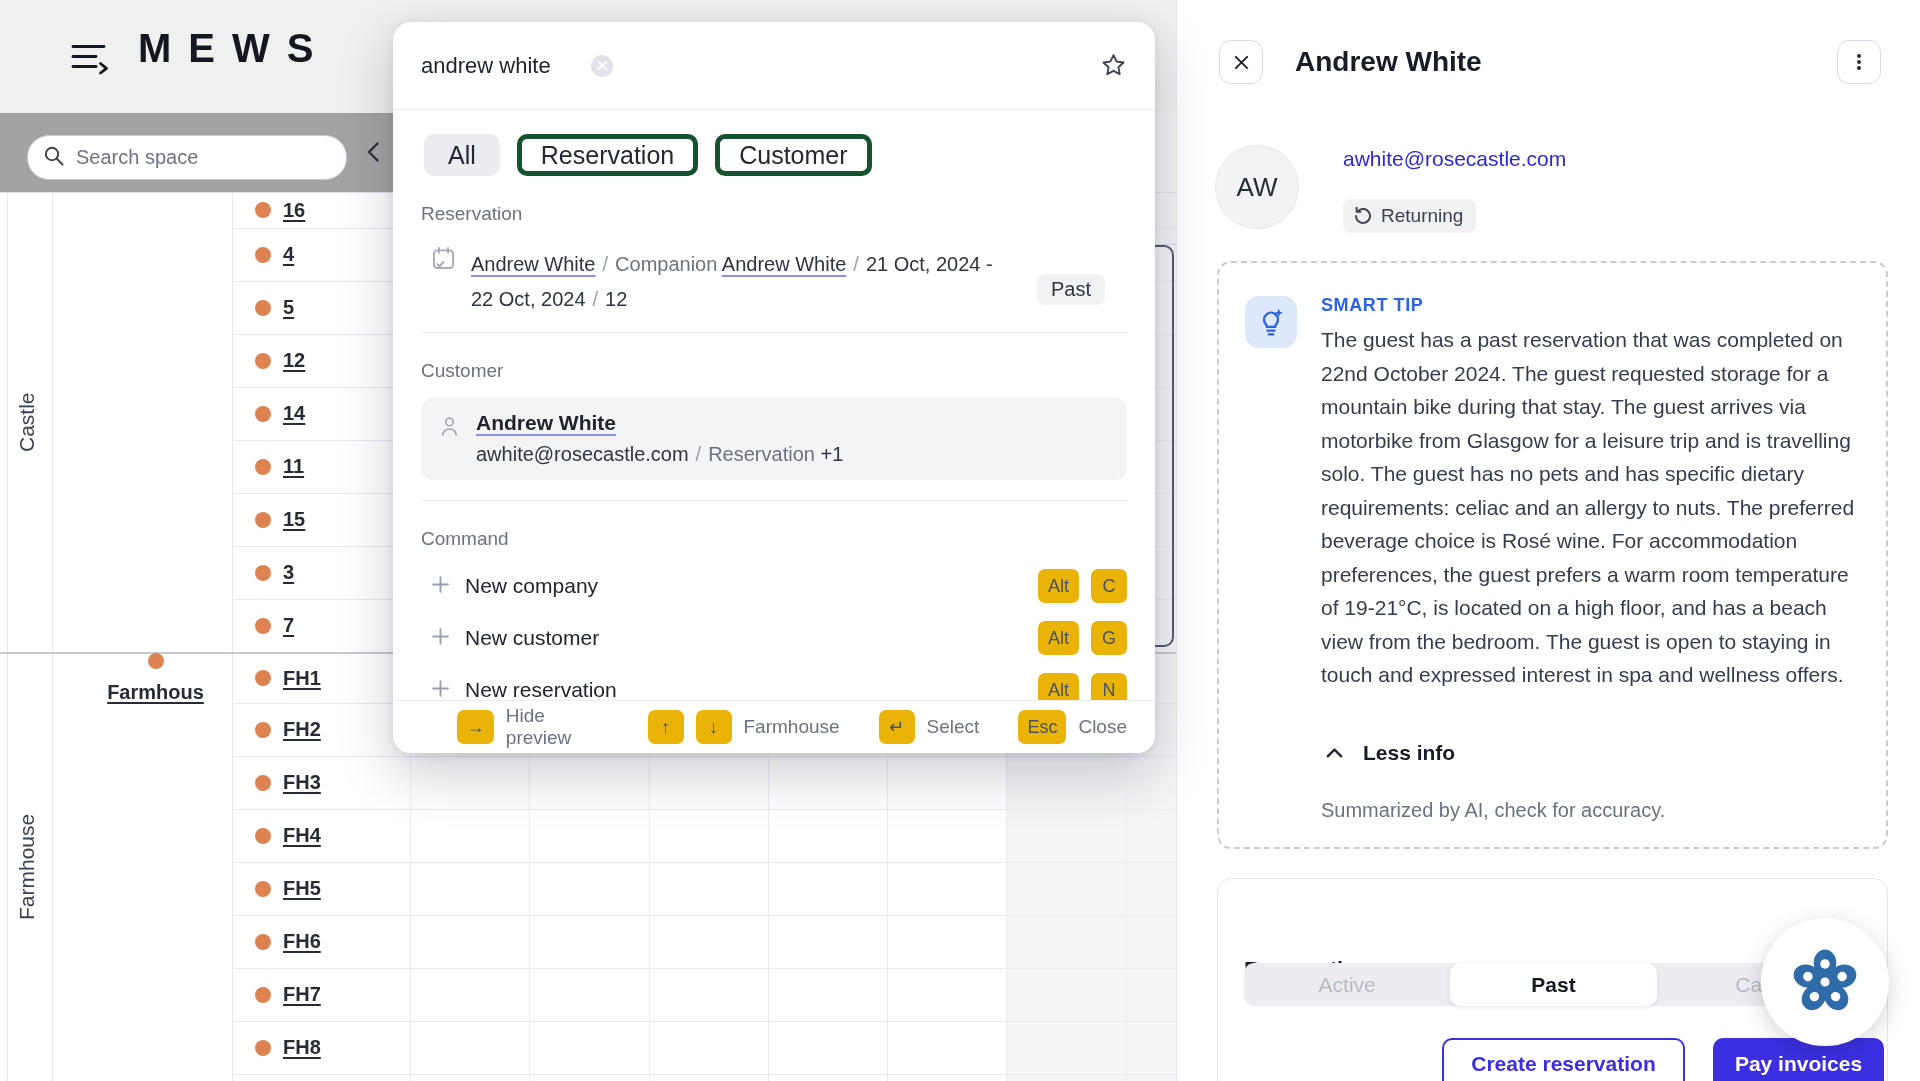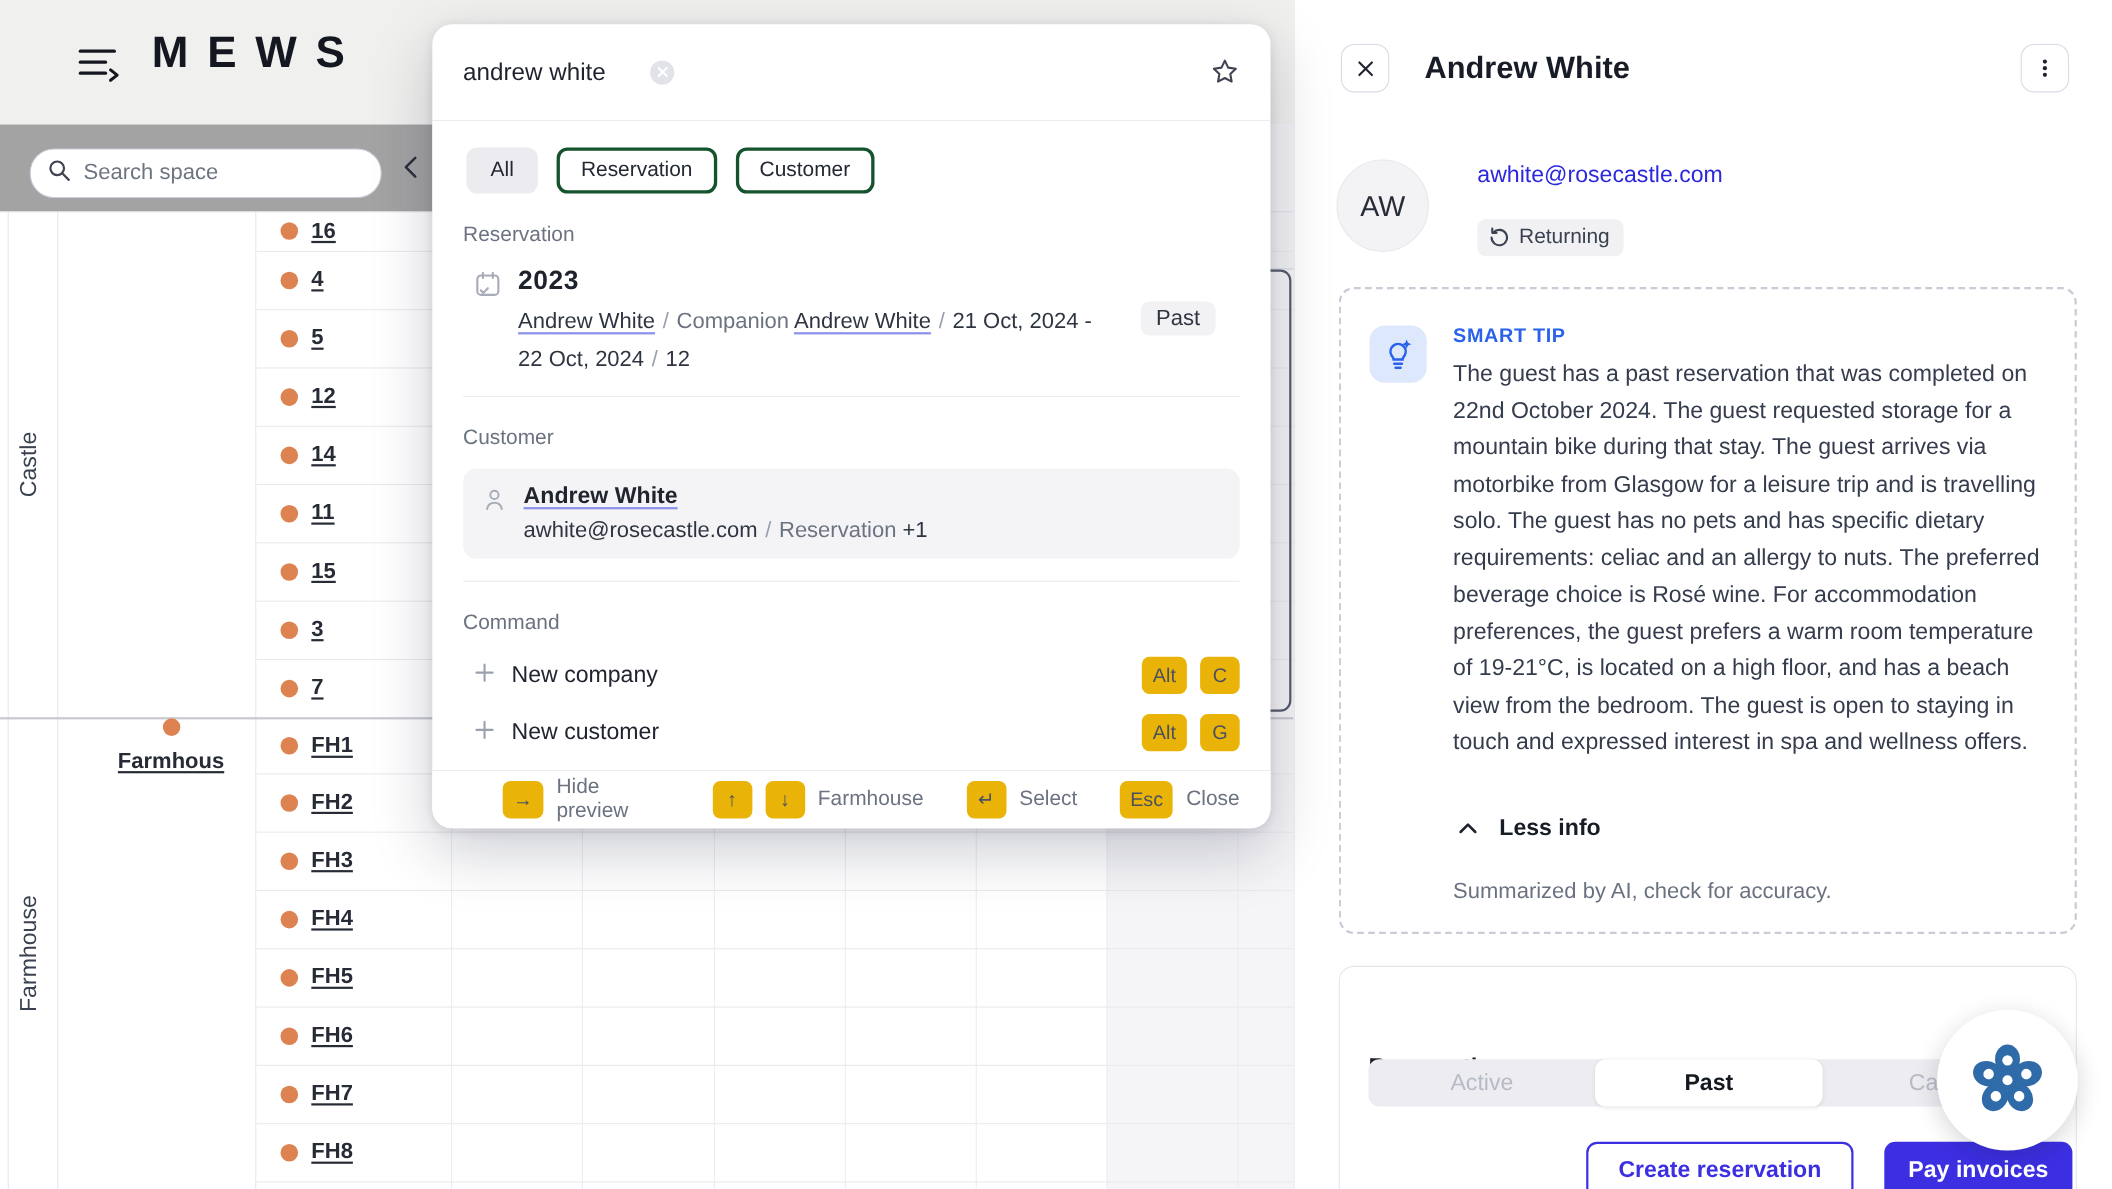--- a/index.html
+++ b/index.html
@@ -38,22 +38,22 @@
     text-decoration-thickness:1.5px; cursor:pointer; }
 
   
   .overlay { position:absolute; left:393px; top:22px; width:762px; height:731px; background:#fff; border-radius:18px; z-index:50;
     box-shadow:0 20px 55px rgba(25,28,55,.22), 0 2px 10px rgba(25,28,55,.10); }
   .ov-input { position:relative; height:88px; border-bottom:1px solid #ececf0; display:flex; align-items:center; padding:0 28px; }
   .ov-query { border:0; outline:0; font-size:22px; color:#1d222c; font-family:inherit; width:170px; }
   .ov-clear { width:22px; height:22px; border-radius:50%; background:#e2e3e9; display:flex; align-items:center; justify-content:center; cursor:pointer; }
   .ov-star { position:absolute; right:28px; top:30px; cursor:pointer; }
   .chips { display:flex; gap:17px; padding:24px 0 0 31px; }
-  .chip { height:42px; border-radius:10px; display:flex; align-items:center; padding:0 19px; font-size:19px; color:#232832;
-    border:3px solid #14532d; background:#fff; cursor:pointer; }
+  .chip { height:42px; border-radius:10px; display:flex; align-items:center; padding:0 19px; font-size:25px; color:#232832;
+    border:5px solid #14532d; background:#fff; cursor:pointer; }
   .chip.sel { background:#ebebf0; border-color:#ebebf0; }
   .ov-list { padding:0 28px; }
   .sec-lbl { font-size:19px; color:#6b7280; margin-top:27px; }
   .res-item { position:relative; margin-top:17px; display:flex; gap:14px; padding-left:9px; cursor:pointer; }
   .res-title { font-size:24px; font-weight:700; color:#1d222c; letter-spacing:.5px; }
   .meta-line { font-size:20px; color:#2e3440; margin-top:9px; line-height:26px; }
   .lnk { color:#23283
 2; text-decoration:underline; text-decoration-color:#8b90ea; text-underline-offset:4px; cursor:pointer; }
   .sep { color:#9ba1ac; margin:0 7px; }
   .gray { color:#6b7280; }
@@ -281,21 +281,20 @@
       <span style="margin-top:3px">
         <svg viewBox="0 0 24 24" width="27" height="27">
             <g fill="none" stroke="#a7acb8" stroke-width="1.7" stroke-linecap="round" stroke-linejoin="round">
               <rect x="3.5" y="4.8" width="17" height="15.7" rx="3"></rect>
               <path d="M8 2.6v4.2M16 2.6v4.2"></path>
               <path d="M6.3 16.8l2.1 2.1 3.6-3.8"></path>
             </g>
           </svg>
       </span>
       <div style="flex:1">
-        <div class="res-title">2023</div>
         <div class="meta-line">
           <span class="lnk">Andrew White</span><span class="sep">/</span><span class="gray">Companion</span>
           <span class="lnk">Andrew White</span><span class="sep">/</span><span>21 Oct, 2024 -</span>
         </div>
         <div class="meta-line">
           <span>22 Oct, 2024</span><span class="sep">/</span><span>12</span>
         </div>
       </div>
       <div class="badge">Past</div>
     </div>

